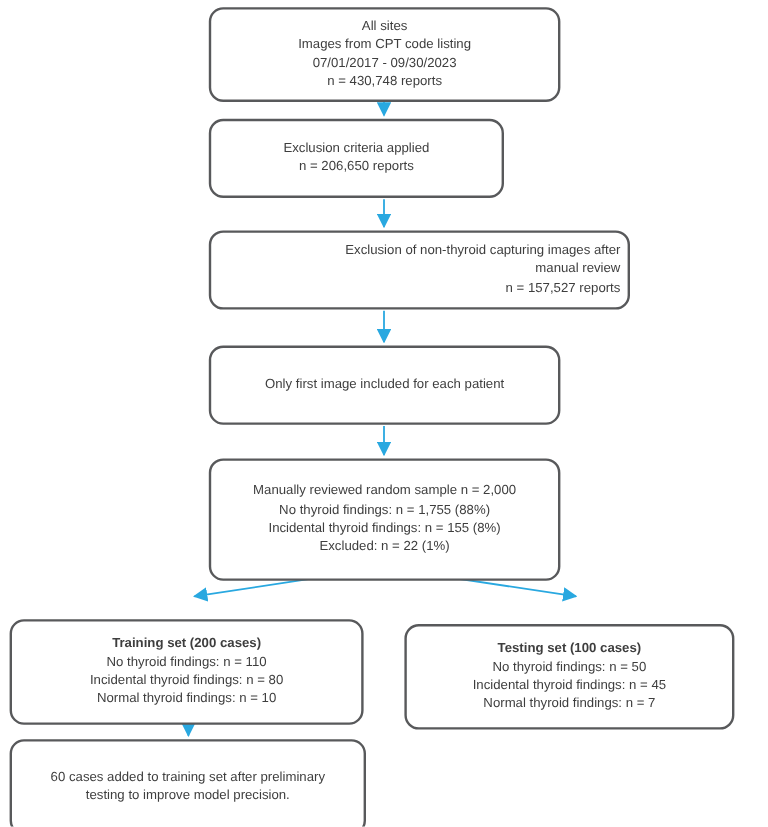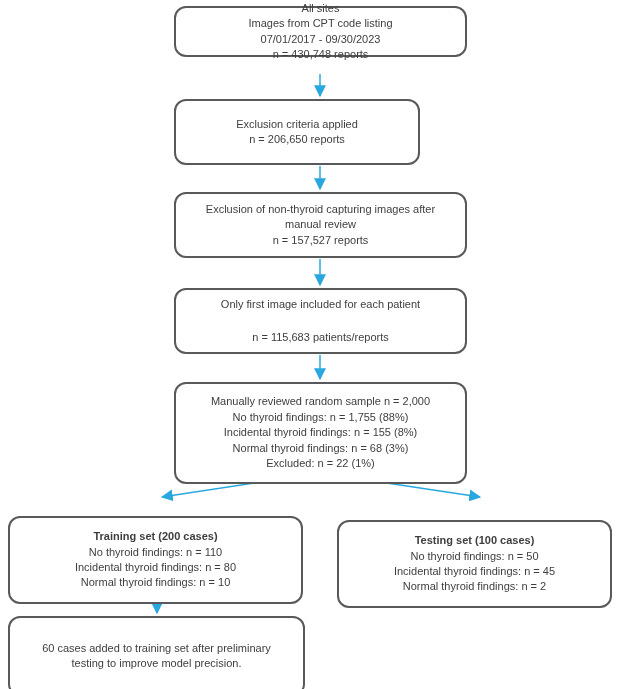--- a/index.html
+++ b/index.html
@@ -36,23 +36,23 @@
     justify-content: center;
     align-items: center;
     text-align: center;
     color: var(--text);
     font-size: 11px;
     line-height: 15.4px;
     padding: 2px 6px;
   }
   .box .line { width: 100%; }
   .box .title { font-weight: bold; }
-  .b-all-sites        { left: 174px; top: 6px;   width: 293px; height: 51px; }
+  .b-all-sites        { left: 174px; top: 6px;   width: 293px; height: 79px; }
   .b-exclusion        { left: 174px; top: 99px;  width: 246px; height: 66px; }
-  .b-non-thyroid      { left: 174px; top: 192px; width: 293px; height: 66px; }
+  .b-non-thyroid      { left: 174px; top: 192px; width: 351px; height: 66px; text-align: right; }
   .b-first-image      { left: 174px; top: 288px; width: 293px; height: 66px; gap: 17px; }
   .b-random-sample    { left: 174px; top: 382px; width: 293px; height: 102px; }
   .b-training         { left: 8px;   top: 500px; width: 295px; height: 88px; margin-top: 16px; }
   .b-testing          { left: 337px; top: 500px; width: 275px; height: 88px; margin-top: 20px; }
   .b-added            { left: 8px;   top: 616px; width: 297px; height: 80px; }
 </style>
 </head>
 <body>
 
 <div class="canvas">
@@ -85,43 +85,41 @@
   </div>
 
   <div class="box b-non-thyroid">
     <div class="line">Exclusion of non-thyroid capturing images after</div>
     <div class="line">manual review</div>
     <div class="line">n = 157,527 reports</div>
   </div>
 
   <div class="box b-first-image">
     <div class="line">Only first image included for each patient</div>
-    <div class="line">n = 115,683 patients/reports</div>
   </div>
 
   <div class="box b-random-sample">
     <div class="line">Manually reviewed random sample n = 2,000</div>
     <div class="line">No thyroid findings: n = 1,755 (88%)</div>
     <div class="line">Incidental thyroid findings: n = 155 (8%)</div>
-    <div class="line">Normal thyroid findings: n = 68 (3%)</div>
     <div class="line">Excluded: n = 22 (1%)</div>
   </div>
 
   <div class="box b-training">
     <div class="line title">Training set (200 cases)</div>
     <div class="line">No thyroid findings: n = 110</div>
     <div class="line">Incidental thyroid findings: n = 80</div>
     <div class="line">Normal thyroid findings: n = 10</div>
   </div>
 
   <div class="box b-testing">
     <div class="line title">Testing set (100 cases)</div>
     <div class="line">No thyroid findings: n = 50</div>
     <div class="line">Incidental thyroid findings: n = 45</div>
-    <div class="line">Normal thyroid findings: n = 2</div>
+    <div class="line">Normal thyroid findings: n = 7</div>
   </div>
 
   <div class="box b-added">
     <div class="line">60 cases added to training set after preliminary</div>
     <div class="line">testing to improve model precision.</div>
   </div>
 
 </div>
 
 </body></html>

